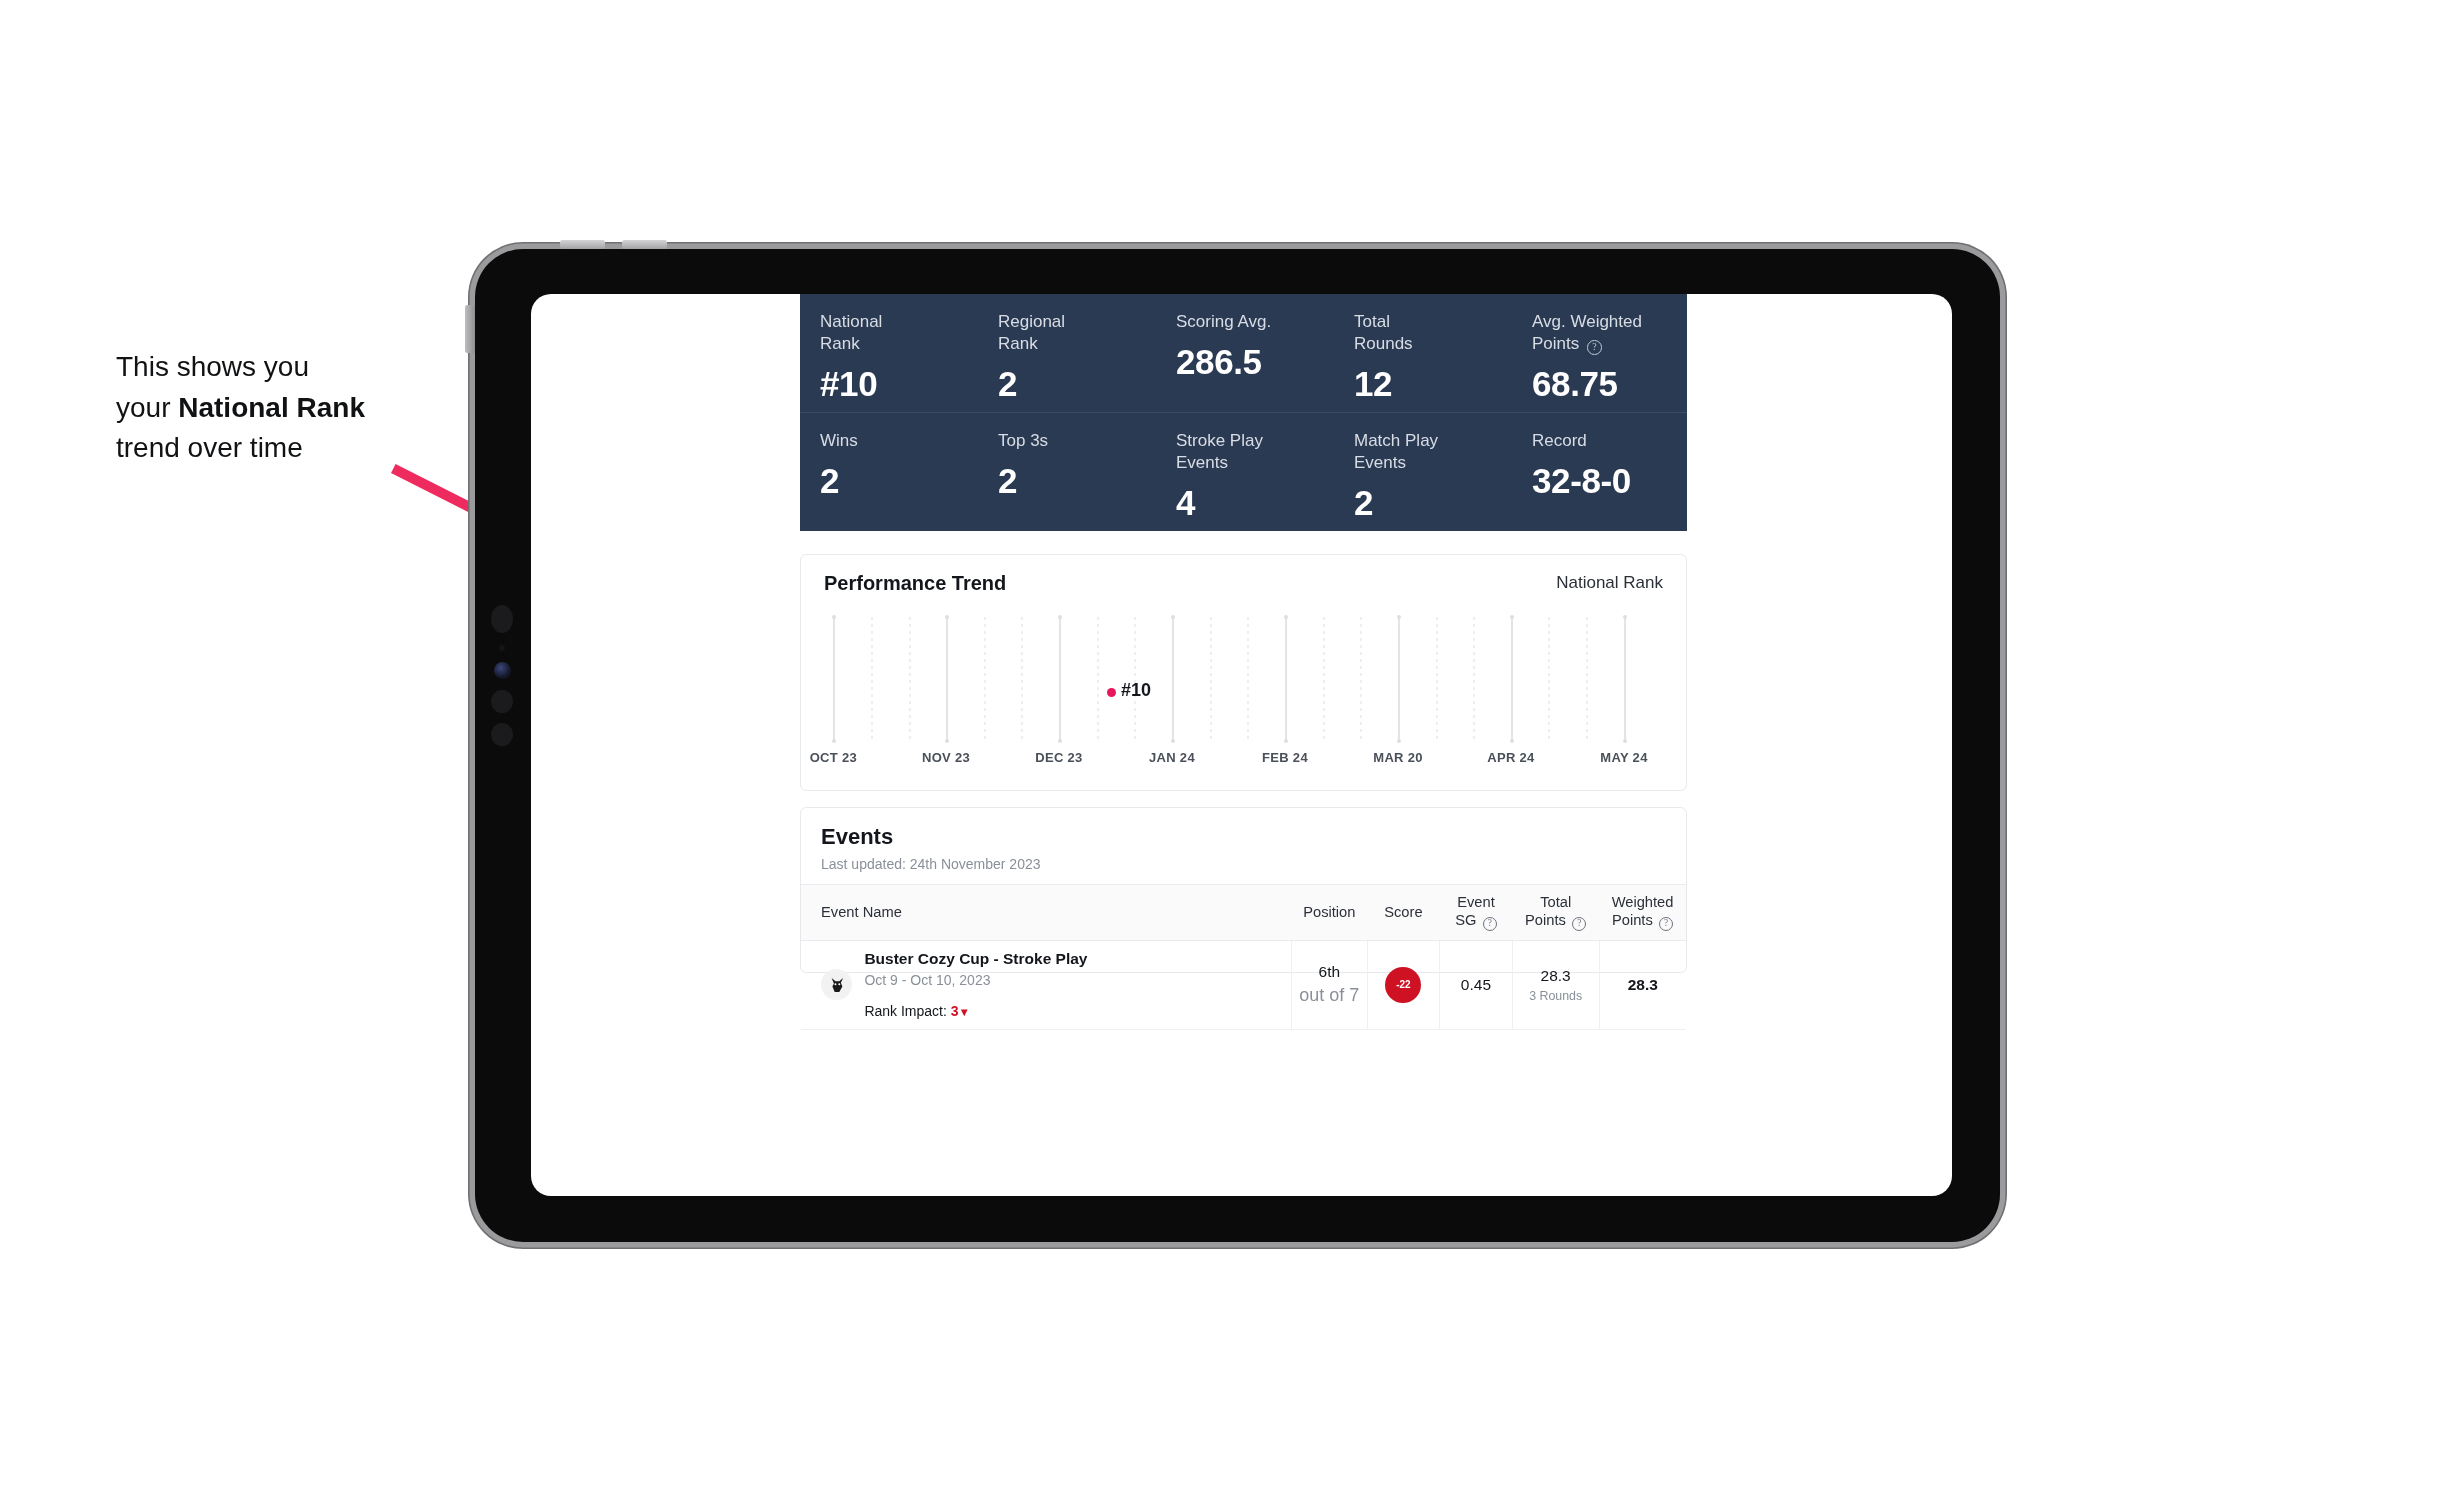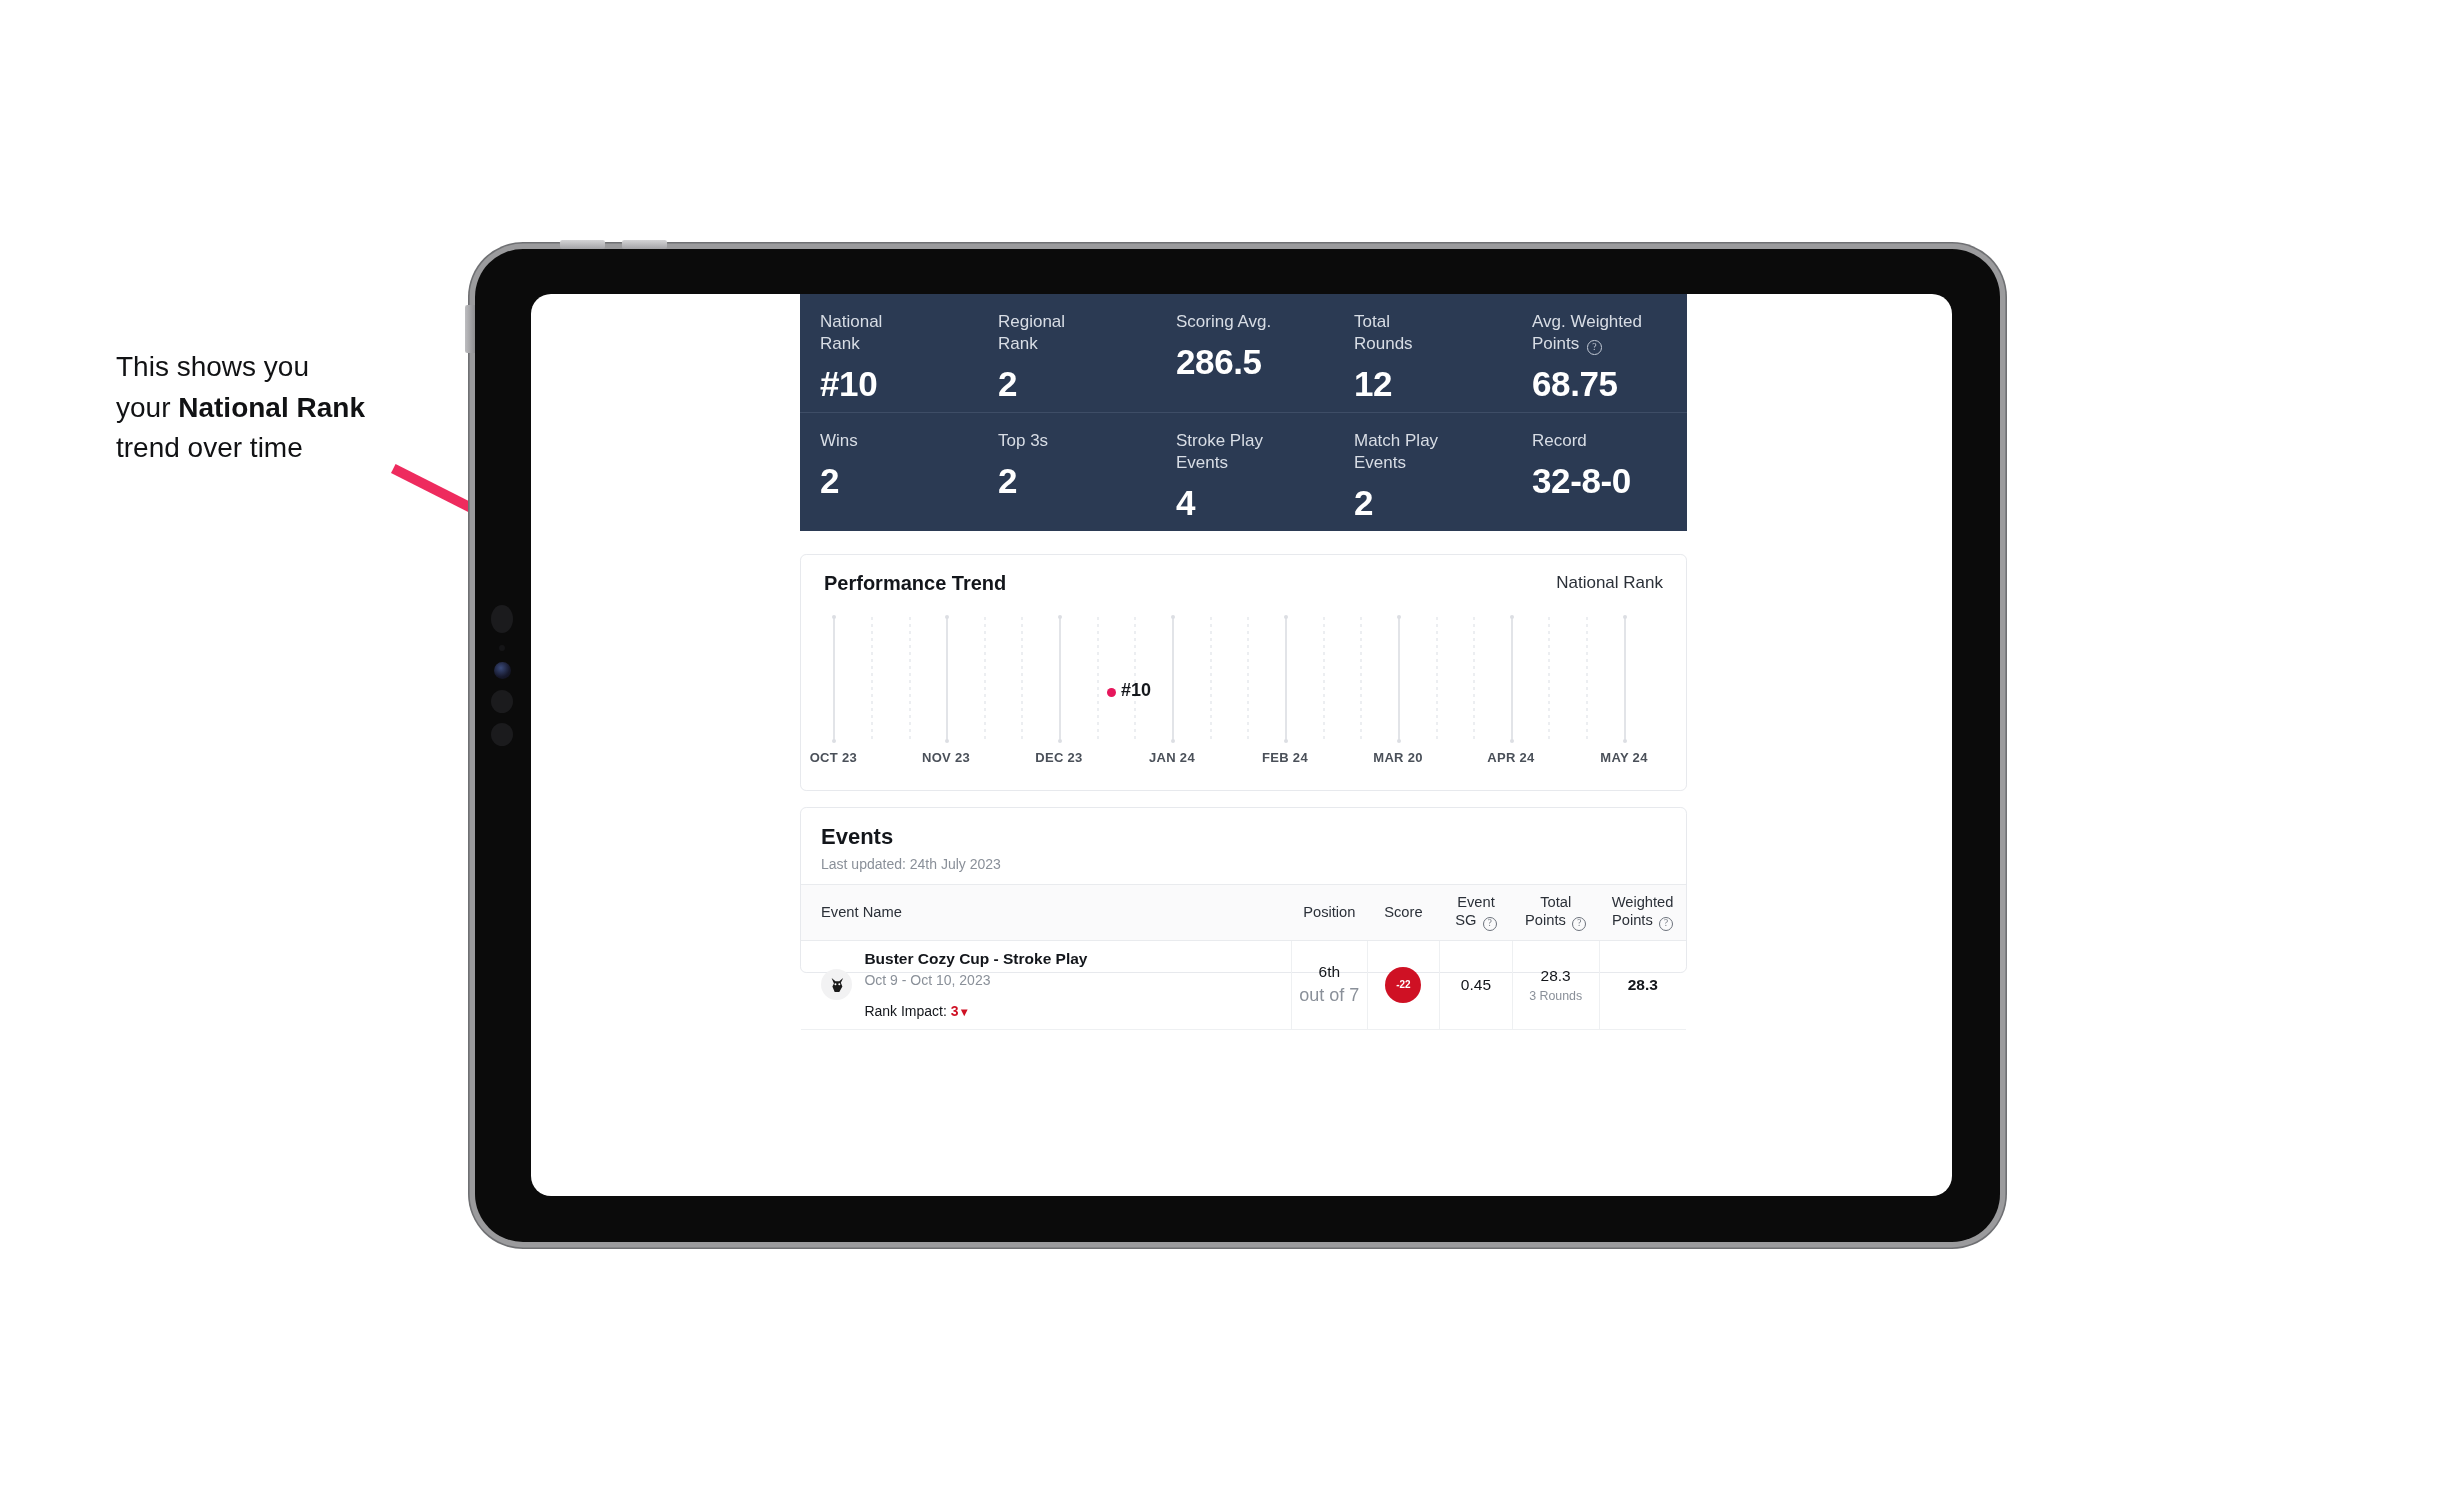--- a/index.html
+++ b/index.html
@@ -322,21 +322,21 @@
               <div class="xlab" style="left: 461px;">FEB 24</div>
               <div class="xlab" style="left: 574px;">MAR 20</div>
               <div class="xlab" style="left: 687px;">APR 24</div>
               <div class="xlab" style="left: 800px;">MAY 24</div>
             </div>
         </div>
 
         <div class="card card-events">
           <div class="ev-head">
             <div class="ev-title">Events</div>
-            <div class="ev-sub">Last updated: 24th July 2023</div>
+            <div class="ev-sub">Last updated: 24th November 2023</div>
           </div>
           <table class="ev-table">
             <colgroup>
               <col class="col-name">
                 <col class="col-pos">
                 <col class="col-score">
               <col class="col-sg">
                 <col class="col-tp">
                 <col class="col-wp">
             </colgroup>

